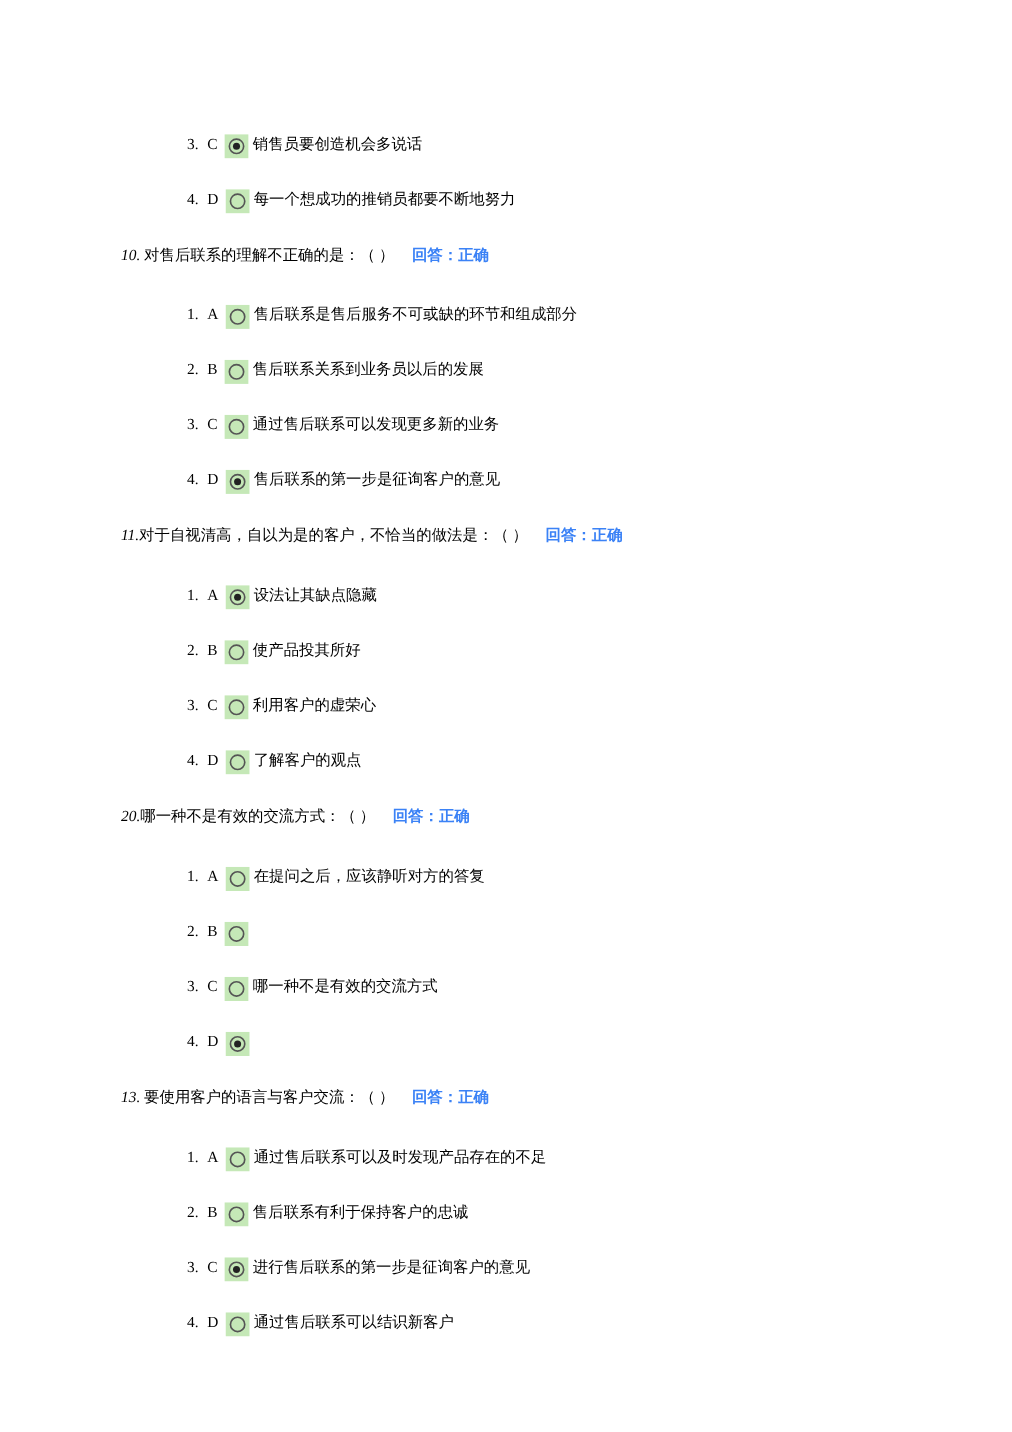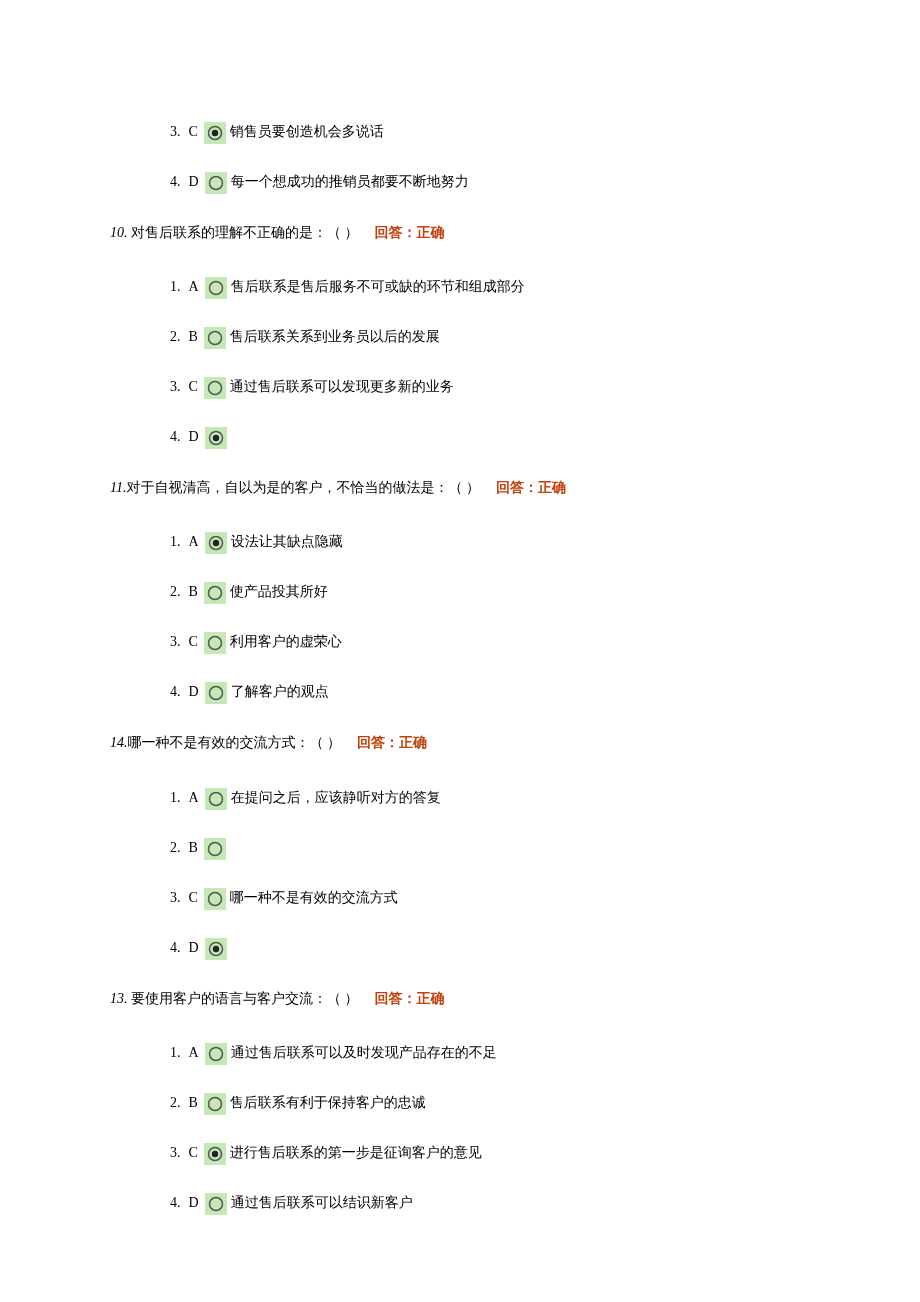--- a/index.html
+++ b/index.html
@@ -19,21 +19,21 @@
       line-height: 1.8;
     }
     .q-num {
       display: inline;
       font-style: italic;
     }
     .q-text {
       display: inline;
     }
     .feedback {
-      color: #c2410c;
+      color: #3b82f6;
       display: inline;
       margin-left: 16px;
       font-weight: bold;
       text-align: right;
     }
     .options {
       list-style: none;
       padding-left: 60px;
     }
     .option {
@@ -122,20 +122,21 @@
           <span class="opt-text">通过售后联系可以发现更多新的业务</span>
         </li>
         <li class="option">
           <span class="opt-num">4.</span>
           <span class="opt-letter">D</span>
           <span><svg class="radio-svg" viewBox="0 0 22 22">
               <rect x="0" y="0" width="22" height="22" fill="#c5e8b7"></rect>
               <circle cx="11" cy="11" r="6.5" fill="none" stroke="#555" stroke-width="1.5"></circle>
               <circle cx="11" cy="11" r="3.2" fill="#222"></circle>
             </svg></span>
+          <span class="opt-text">售后联系的第一步是征询客户的意见</span>
         </li>
       </ul>
     </div>
     <div class="question">
       <div class="question-header"><span class="q-num">11.</span><span class="q-text">对于自视清高，自以为是的客户，不恰当的做法是：（ ）</span><span class="feedback">回答：正确</span></div>
       <ul class="options">
         <li class="option">
           <span class="opt-num">1.</span>
           <span class="opt-letter">A</span>
           <span><svg class="radio-svg" viewBox="0 0 22 22">
@@ -168,21 +169,21 @@
           <span class="opt-letter">D</span>
           <span><svg class="radio-svg" viewBox="0 0 22 22">
               <rect x="0" y="0" width="22" height="22" fill="#c5e8b7"></rect>
               <circle cx="11" cy="11" r="6.5" fill="none" stroke="#555" stroke-width="1.5"></circle>
             </svg></span>
           <span class="opt-text">了解客户的观点</span>
         </li>
       </ul>
     </div>
     <div class="question">
-      <div class="question-header"><span class="q-num">14.</span><span class="q-text">哪一种不是有效的交流方式：（ ）</span><span class="feedback">回答：正确</span></div>
+      <div class="question-header"><span class="q-num">20.</span><span class="q-text">哪一种不是有效的交流方式：（ ）</span><span class="feedback">回答：正确</span></div>
       <ul class="options">
         <li class="option">
           <span class="opt-num">1.</span>
           <span class="opt-letter">A</span>
           <span><svg class="radio-svg" viewBox="0 0 22 22">
               <rect x="0" y="0" width="22" height="22" fill="#c5e8b7"></rect>
               <circle cx="11" cy="11" r="6.5" fill="none" stroke="#555" stroke-width="1.5"></circle>
             </svg></span>
           <span class="opt-text">在提问之后，应该静听对方的答复</span>
         </li>

